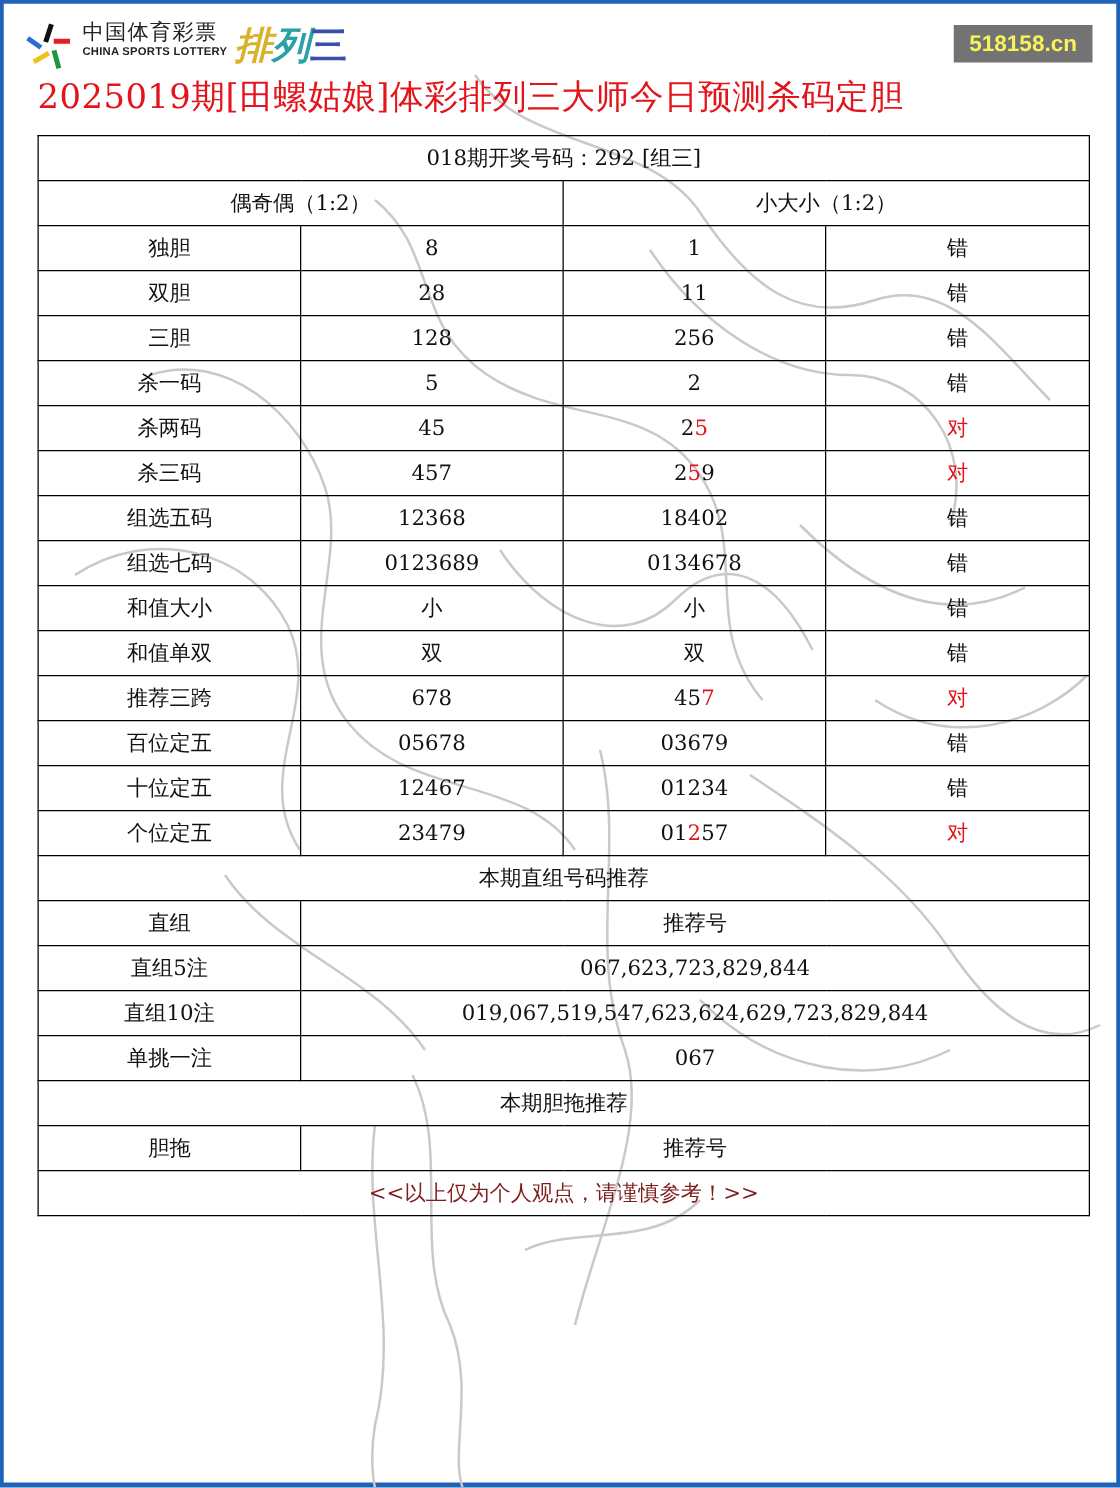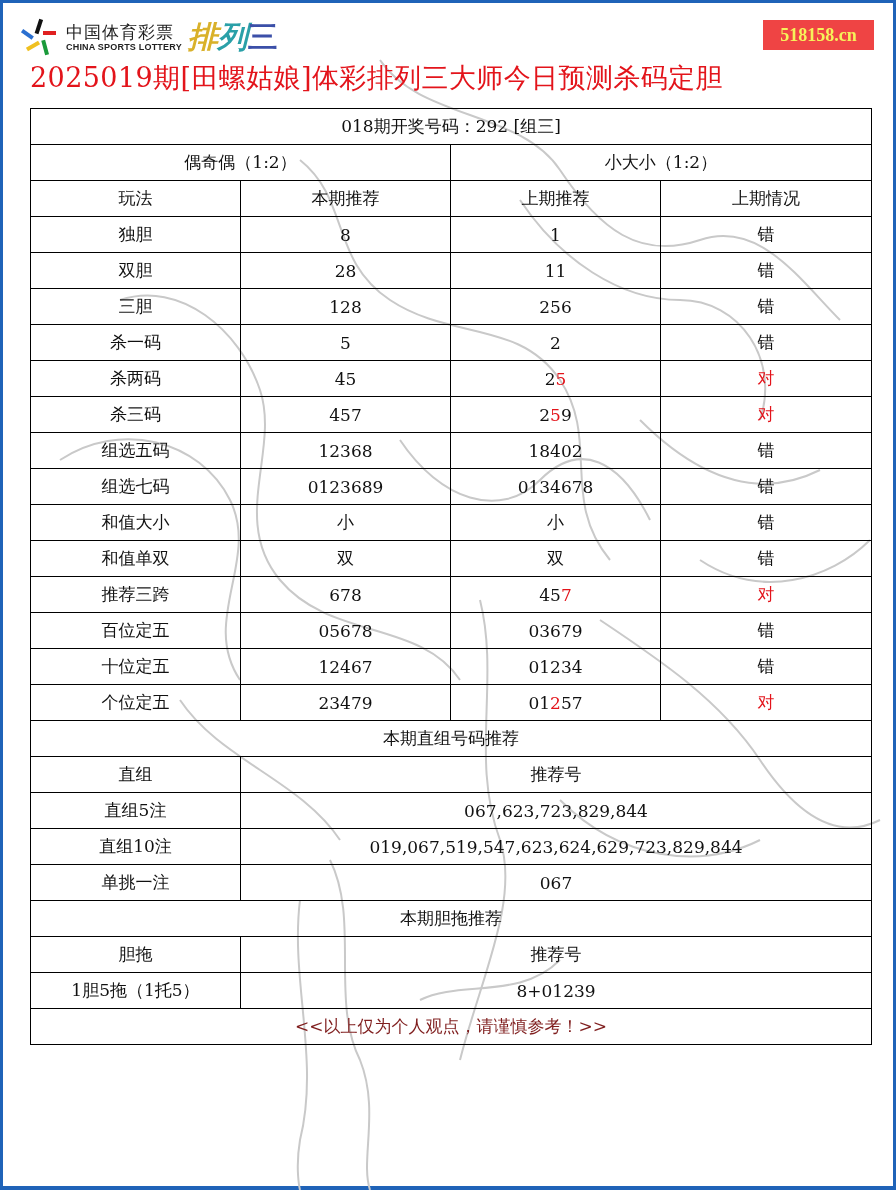--- a/index.html
+++ b/index.html
@@ -10,33 +10,33 @@
     position: relative;
   }
   .frame {
     position: absolute; left: 0; top: 0; width: 896px; height: 1190px;
     box-sizing: border-box;
     border: 3px solid #1f63b8;
     border-bottom-width: 4px;
     background: #ffffff;
   }
   .bg-sketch { position: absolute; left: 0; top: 0; width: 896px; height: 1190px; pointer-events: none; }
-  .logo { position: absolute; left: 18px; top: 16px; height: 42px; display: flex; align-items: center; }
+  .logo { position: absolute; left: 18px; top: 16px; height: 42px; display: flex; }
   .logo-mark { width: 42px; height: 42px; position: relative; }
   .logo-text { margin-left: 6px; display: flex; flex-direction: column; }
   .logo-cn { font-family: "DejaVu Sans", sans-serif; font-size: 17px; color: #222; letter-spacing: 1px; line-height: 20px; }
   .logo-en { font-family: "Liberation Sans", sans-serif; font-size: 9px; font-weight: bold; color: #222; line-height: 11px; letter-spacing: 0.2px; }
   .logo-pl3 { margin-left: 6px; display: flex; align-items: center; font-family: "DejaVu Sans", sans-serif; font-weight: bold; font-style: italic; font-size: 30px; line-height: 34px; }
   .pl-a { color: #d9b12a; }
   .pl-b { color: #2aa0a8; }
   .pl-c { color: #3b4fa8; font-style: normal; }
   .site-badge {
     position: absolute; left: 763px; top: 20px; width: 111px; height: 30px;
-    background: #ef4444; color: #f6f25a;
-    font-family: Liberation Serif, serif; font-size: 18px; font-weight: bold;
+    background: #737373; color: #f6f25a;
+    font-family: Liberation Sans, sans-serif; font-size: 18px; font-weight: bold;
     display: flex; align-items: center; justify-content: center;
   }
   .page-title {
     position: absolute; left: 30px; top: 60px; width: 850px;
     font-family: "DejaVu Serif", serif; font-size: 27px; color: #e3141b;
     white-space: nowrap; line-height: 36px; letter-spacing: 0.4px;
   }
   table.main {
     position: absolute; left: 30px; top: 108px; width: 841px;
     border-collapse: collapse; table-layout: fixed;
@@ -105,26 +105,20 @@
       <col style="width:211px">
   </colgroup>
   <tbody id="tbody">
     <tr>
       <td colspan="4">018期开奖号码：292 [组三]</td>
     </tr>
     <tr>
       <td colspan="2">偶奇偶（1:2）</td>
       <td colspan="2">小大小（1:2）</td>
     </tr>
-    <tr>
-      <td>玩法</td>
-      <td>本期推荐</td>
-      <td>上期推荐</td>
-      <td>上期情况</td>
-    </tr>
   <tr>
         <td>独胆</td>
         <td>8</td>
         <td><span>1</span></td>
         <td>错</td>
       </tr>
       <tr>
         <td>双胆</td>
         <td>28</td>
         <td><span>11</span></td>
@@ -222,20 +216,16 @@
         <td colspan="3">067</td>
       </tr>
       <tr>
         <td colspan="4">本期胆拖推荐</td>
       </tr>
       <tr>
         <td>胆拖</td>
         <td colspan="3">推荐号</td>
       </tr>
       <tr>
-        <td>1胆5拖（1托5）</td>
-        <td colspan="3">8+01239</td>
-      </tr>
-      <tr>
         <td colspan="4" class="note">&lt;&lt;以上仅为个人观点，请谨慎参考！&gt;&gt;</td>
       </tr>
     </tbody>
 </table>
 
 </body></html>

